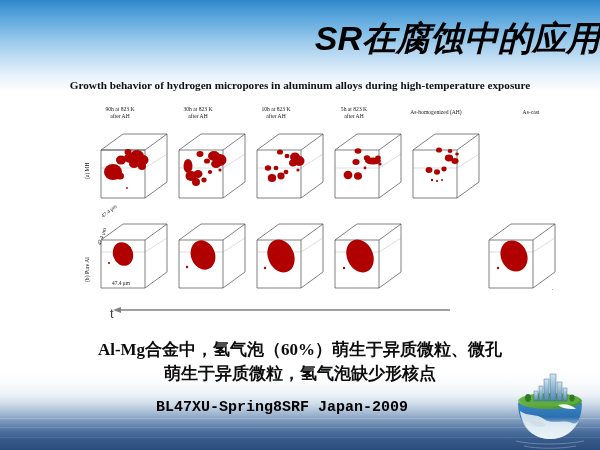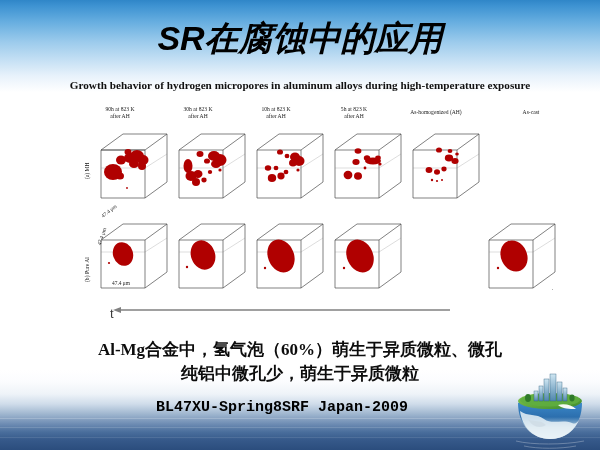--- a/index.html
+++ b/index.html
@@ -35,21 +35,21 @@
   }
   
   .ripple {
     position: absolute; left: 0; width: 600px; height: 1px;
     background: rgba(255,255,255,0.20);
   }
 
   
   #title {
     position: absolute; top: 18px; left: 0; width: 600px;
-    text-align: center;
+    text-align: right;
     font-family: "Liberation Sans", sans-serif;
     font-weight: bold; font-style: italic;
     font-size: 34px; line-height: 40px;
     color: #000000;
     letter-spacing: 0px;
     white-space: nowrap;
   }
   #subtitle {
     position: absolute; top: 78px; left: 0; width: 600px;
     text-align: center;
@@ -401,21 +401,21 @@
 
     <div id="tlabel">t</div>
     <svg id="timeline" viewBox="0 0 340 14">
       <line x1="8" y1="7" x2="338" y2="7" stroke="#808080" stroke-width="1.4"></line>
       <polygon points="1,7 9,4 9,10" fill="#808080"></polygon>
     </svg>
   </div>
 
   <div id="conc">
     <span class="l1">Al-Mg合金中，氢气泡（60%）萌生于异质微粒、微孔</span>
-    <span class="l2">纯铝中微孔少，萌生于异质微粒</span>
+    <span class="l2">萌生于异质微粒，氢气泡缺少形核点</span>
   </div>
 
   <div id="footer">BL47XU-Spring8SRF Japan-2009</div>
 
   <svg id="logo" viewBox="0 0 96 76">
     <defs>
       <linearGradient id="gWater" x1="0" y1="0" x2="0" y2="1">
         <stop offset="0%" stop-color="#3f8fd0"></stop>
         <stop offset="45%" stop-color="#2c6fae"></stop>
         <stop offset="72%" stop-color="#b9cfdd"></stop>

